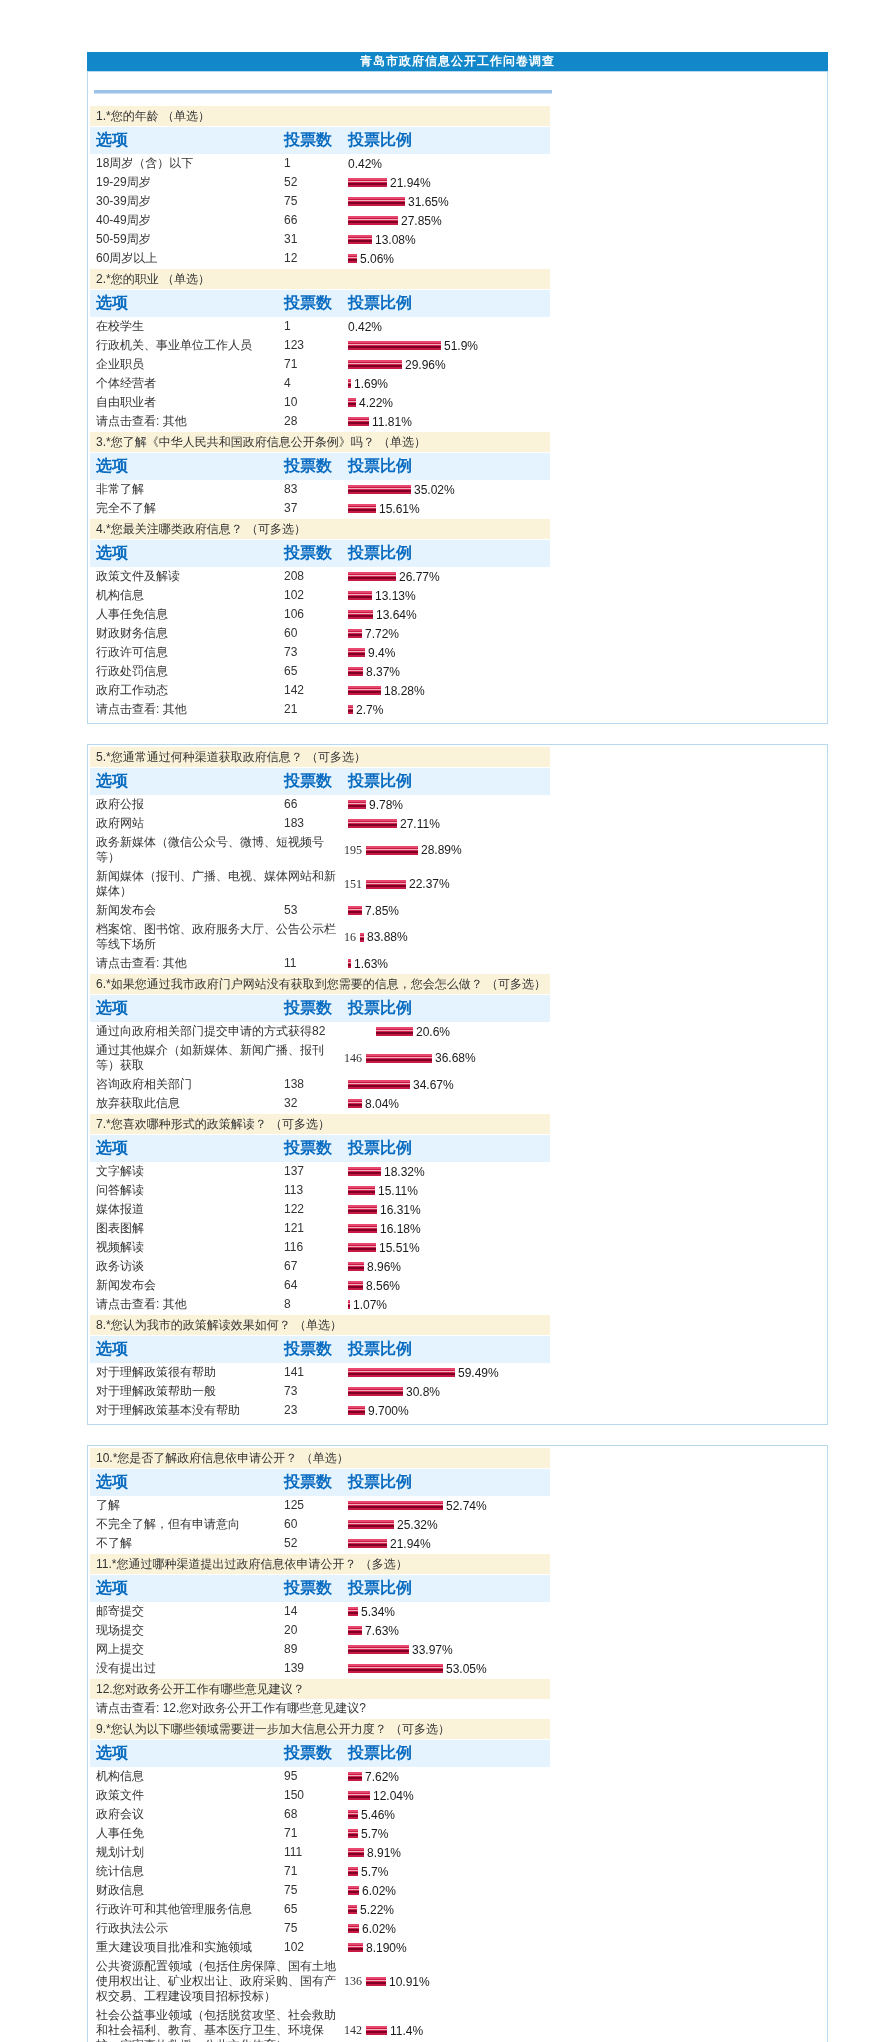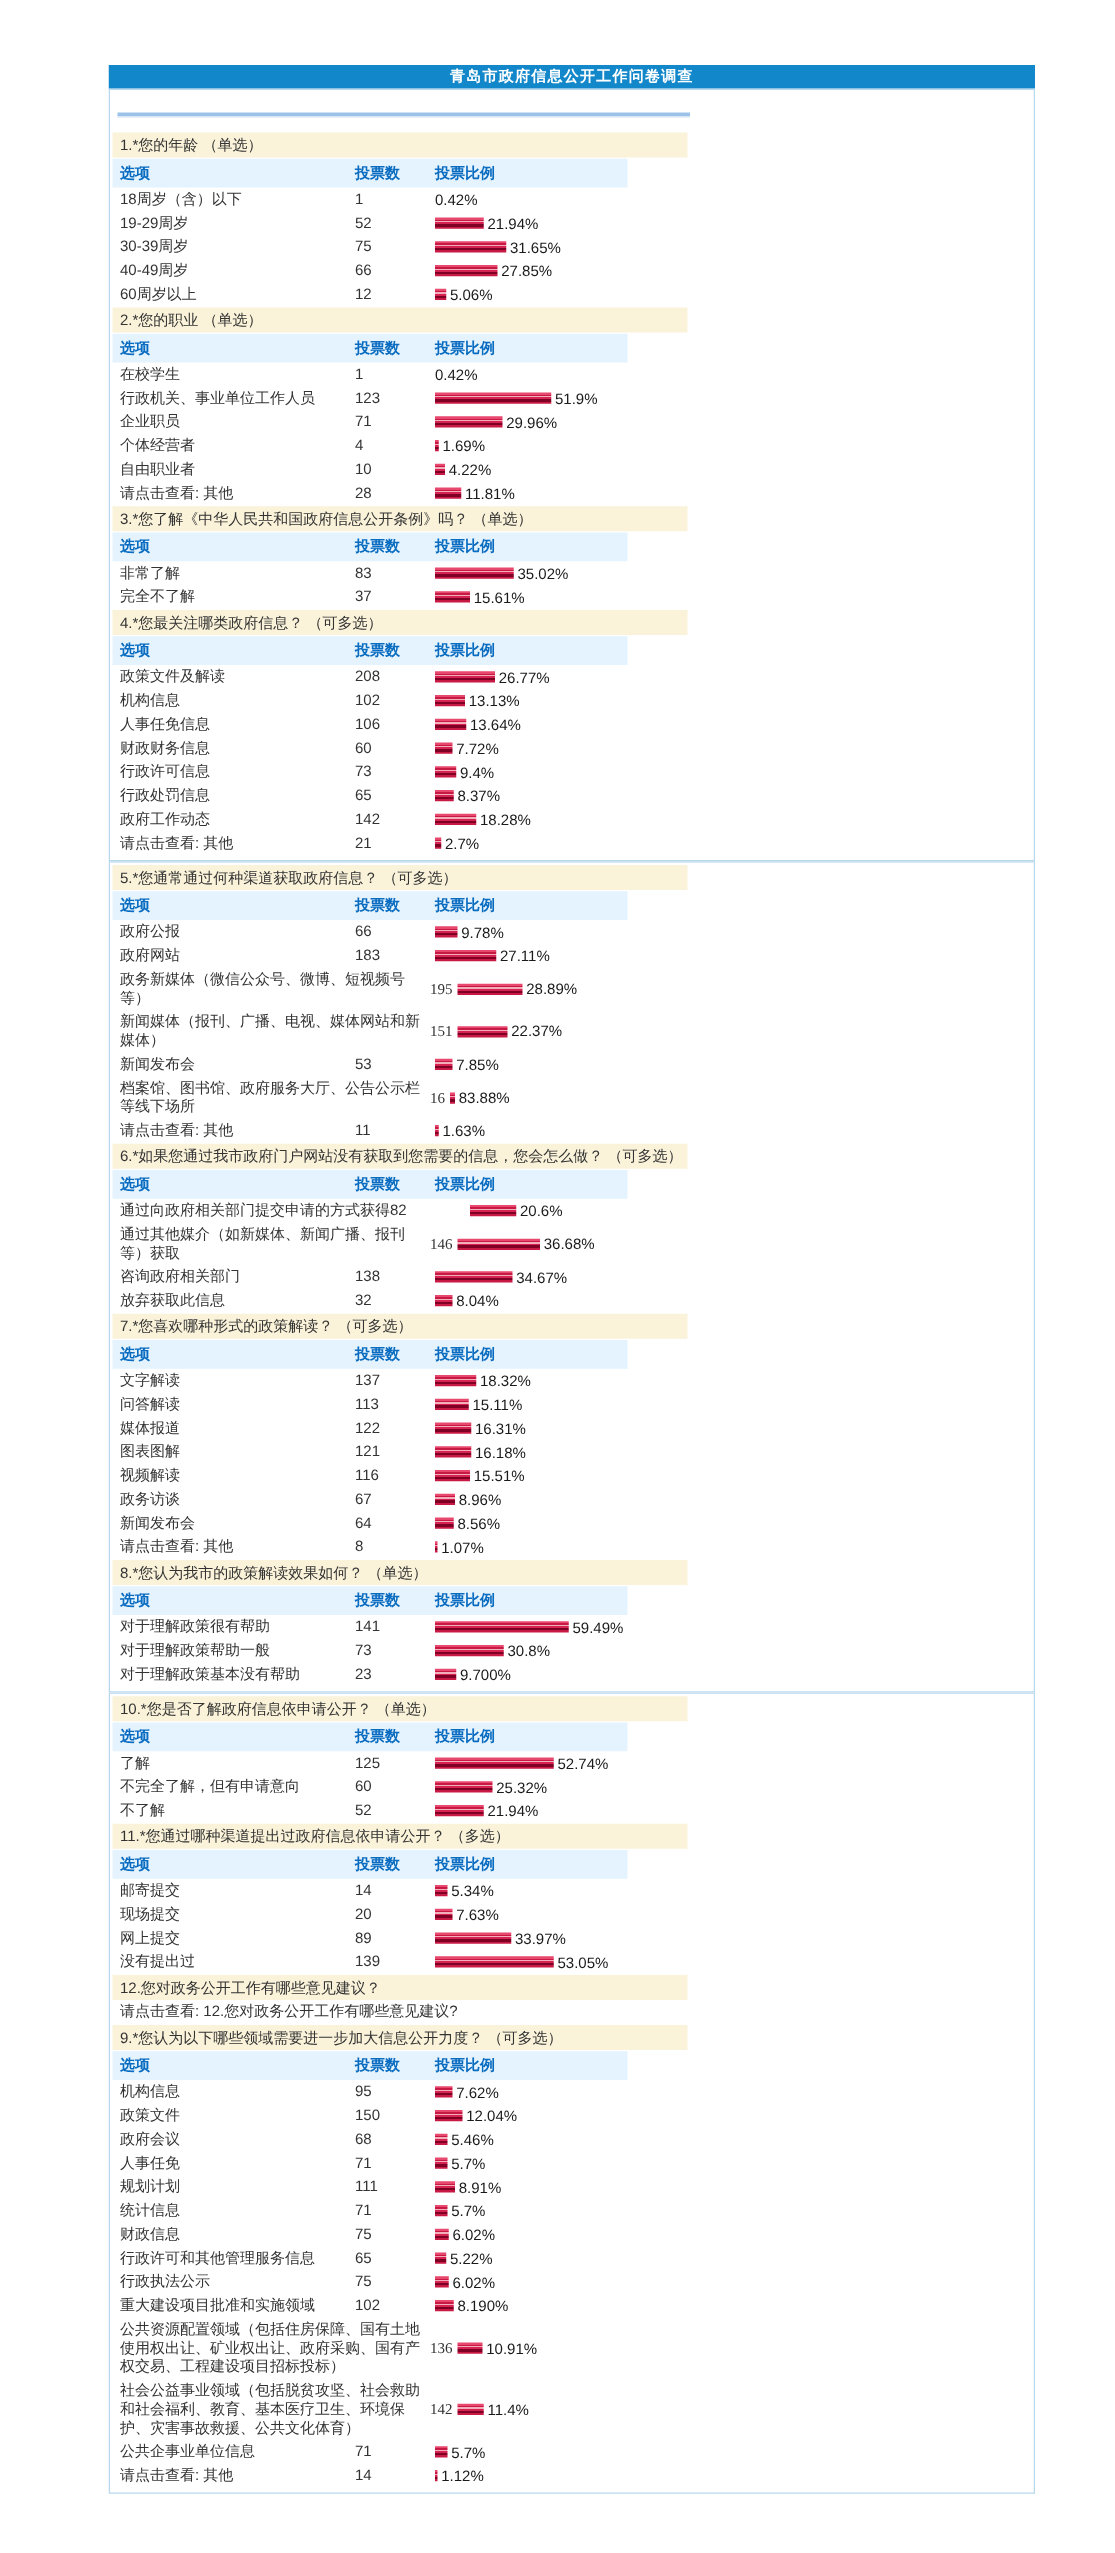--- a/index.html
+++ b/index.html
@@ -14,34 +14,34 @@
   body{font-family:"Liberation Sans","DejaVu Sans",sans-serif; color:#333;}
   .page{width:892px; min-height:2042px; background:#fff; position:relative;}
   .container{position:absolute; left:87px; top:52px; width:741px;}
   .title-bar{
     background:var(--title-bg); color:var(--title-text);
     font-size:12px; font-weight:bold; text-align:center;
     height:19px; line-height:19px; letter-spacing:1px;
   }
   .panel{
     border:1px solid var(--panel-border);
-    background:#fff; margin-bottom:0; padding:1px 2px 4px 2px;
+    background:#fff; margin-bottom:20px; padding:1px 2px 4px 2px;
   }
   .top-rule{
     width:458px; height:3px; margin:17px 0 12px 4px;
     border-top:3px solid var(--rule-blue);
     border-bottom:1px solid var(--rule-light);
   }
   .section-title{
     width:460px; background:var(--section-bg); color:#333;
     font-size:12px; line-height:14px; padding:3px 4px 3px 6px; margin-top:1px;
   }
   .colhead{
-    width:412px; background:var(--colhead-bg); color:var(--colhead-text);
-    font-size:12px; font-weight:bold; display:flex; padding:3px 4px 3px 6px; margin-top:1px;
+    width:460px; background:var(--colhead-bg); color:var(--colhead-text);
+    font-size:16px; font-weight:bold; display:flex; padding:3px 4px 3px 6px; margin-top:1px;
   }
   .colhead .c-option{width:188px; flex:0 0 auto;}
   .colhead .c-votes{width:64px; flex:0 0 auto;}
   .colhead .c-ratio{flex:1;}
   .row{
     width:460px; display:flex; align-items:center;
     font-size:12px; color:#333; padding:2px 4px 2px 6px; min-height:19px;
   }
   .row-label{flex:0 1 auto; min-width:188px; max-width:248px; line-height:15px;}
   .row-label.link{cursor:pointer;}
@@ -101,20 +101,28 @@
           </div>
           <div class="row">
             <span class="row-label">40-49周岁</span>
             <span class="row-votes">66</span>
             <span class="row-bars">
               <span class="bar" style="width: 50px;"></span>
               <span class="pct">27.85%</span>
             </span>
           </div>
           <div class="row">
+            <span class="row-label">50-59周岁</span>
+            <span class="row-votes">31</span>
+            <span class="row-bars">
+              <span class="bar" style="width: 24px;"></span>
+              <span class="pct">13.08%</span>
+            </span>
+          </div>
+          <div class="row">
             <span class="row-label">60周岁以上</span>
             <span class="row-votes">12</span>
             <span class="row-bars">
               <span class="bar" style="width: 9px;"></span>
               <span class="pct">5.06%</span>
             </span>
           </div>
           <div class="section-title">2.*您的职业 （单选）</div>
           <div class="colhead">
             <span class="c-option">选项</span>

